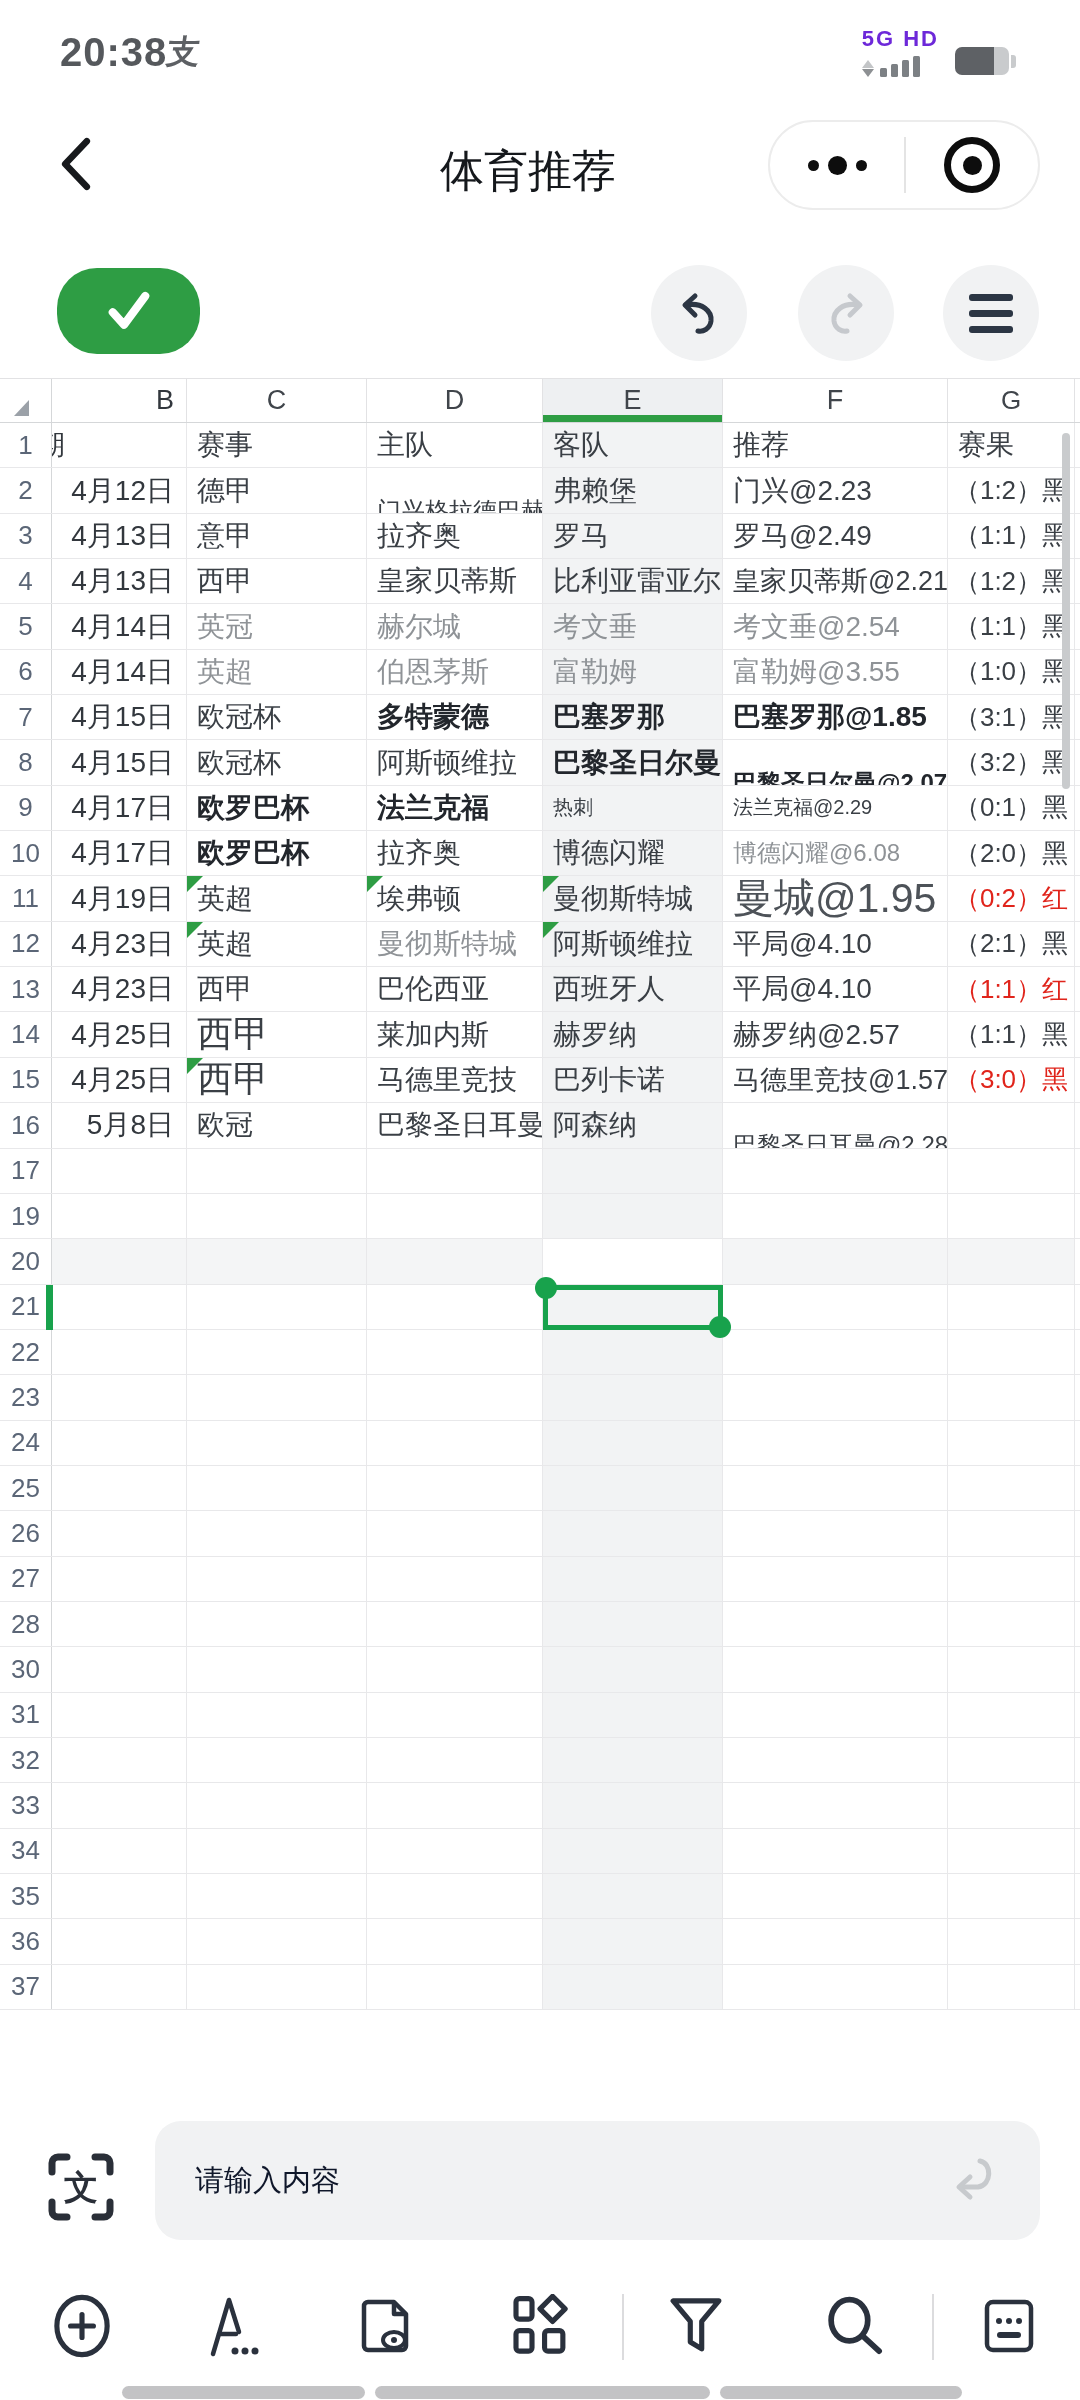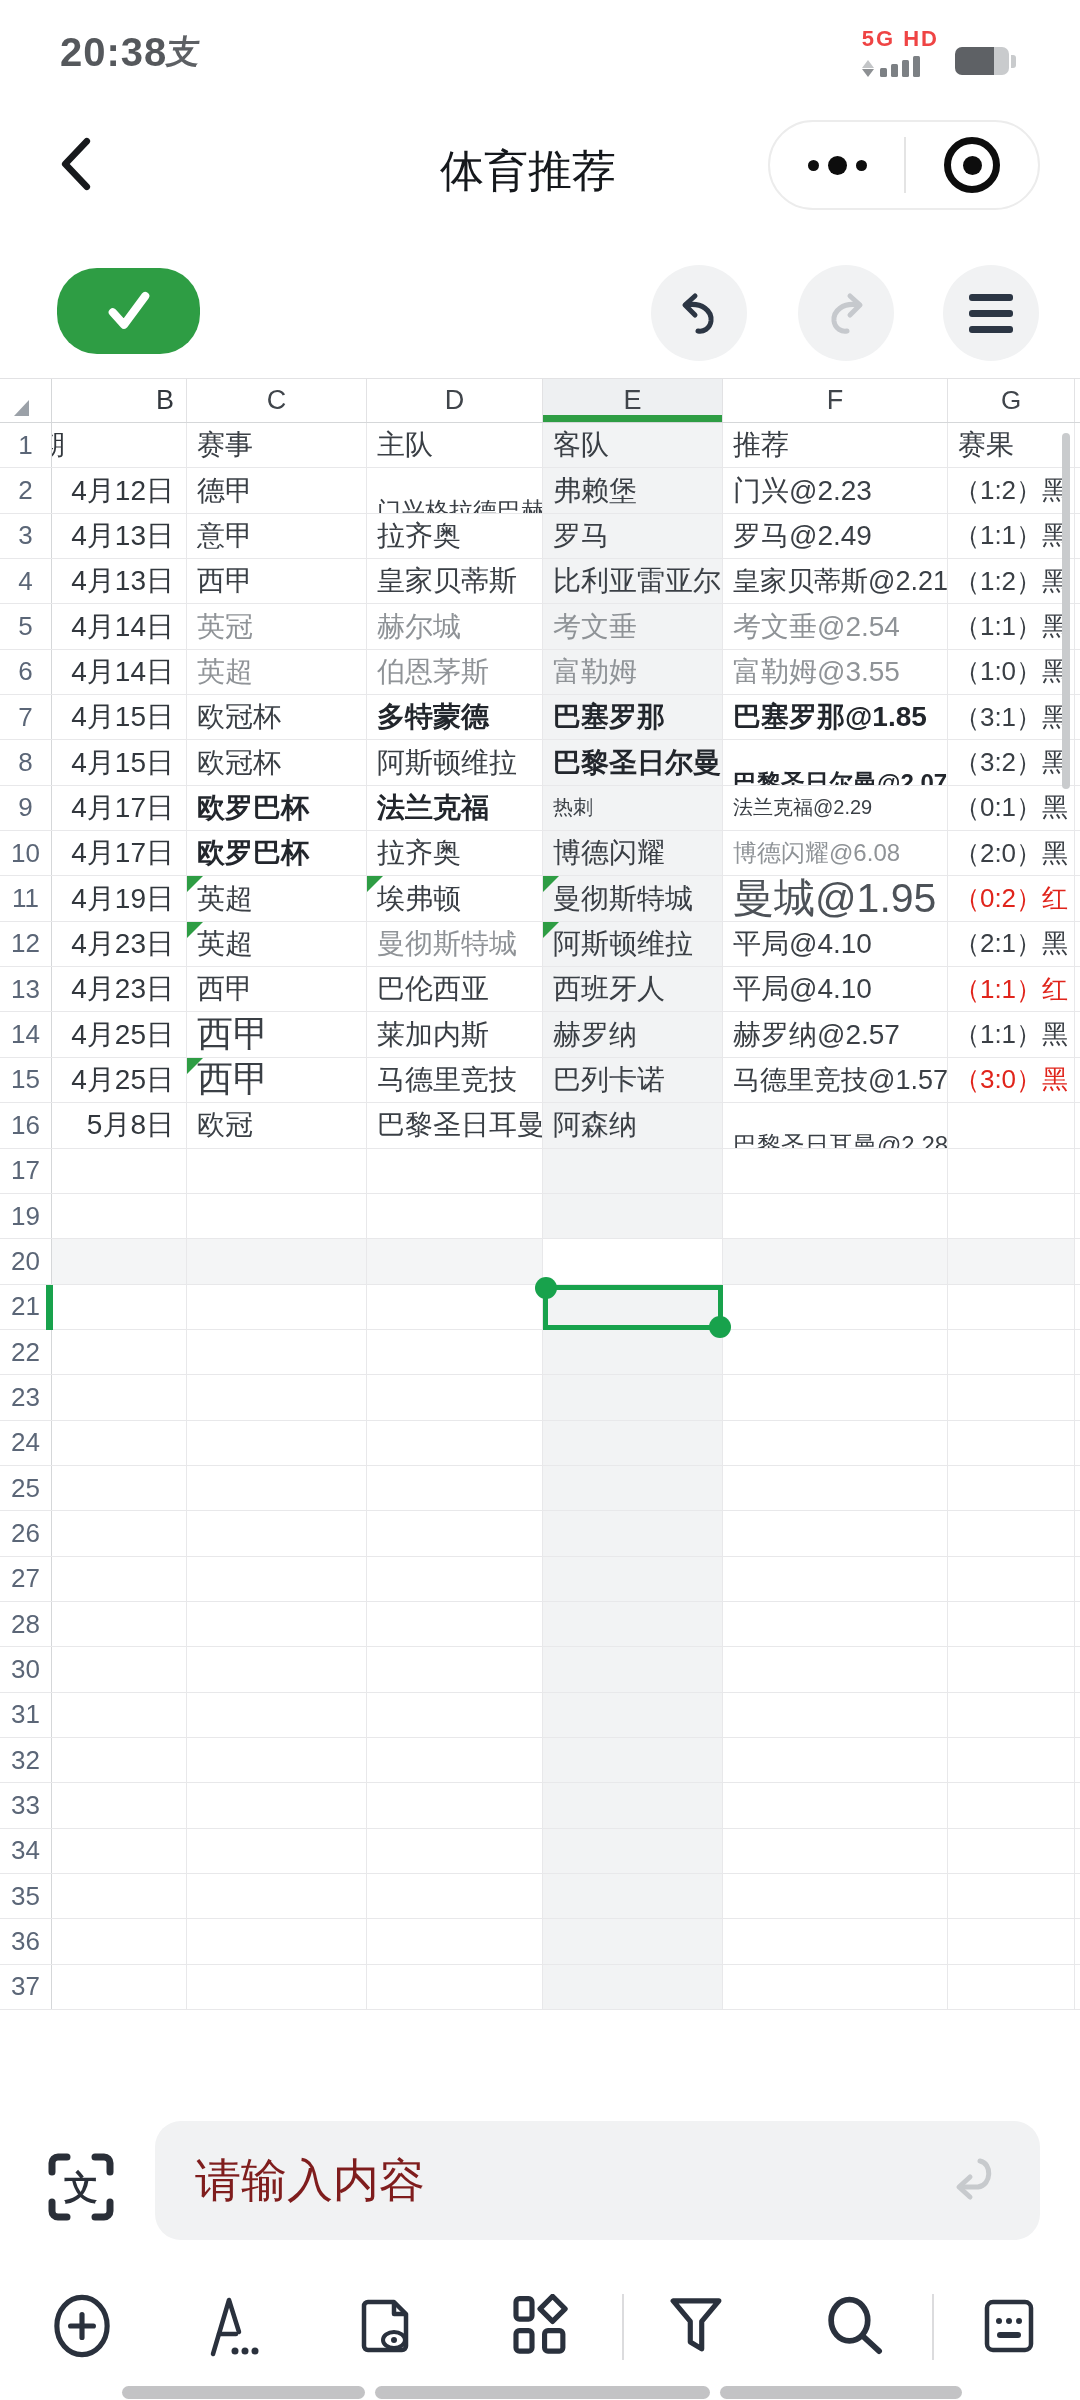--- a/index.html
+++ b/index.html
@@ -5,21 +5,21 @@
   html,body{margin:0;padding:0;background:#fff;}
   .screen{position:relative;width:1080px;height:2400px;background:#fff;overflow:hidden;
           font-family:"Liberation Sans","DejaVu Sans",sans-serif;color:#3a3f45;}
 
   
   .status-left{position:absolute;top:30px;left:60px;display:flex;align-items:center;}
   .time{font-size:40px;font-weight:600;color:#55585c;letter-spacing:1px;}
   .alipay{font-size:33px;font-weight:700;color:#5d6064;transform:skewX(-8deg);}
   .status-right{position:absolute;top:26px;right:64px;display:flex;align-items:flex-end;gap:16px;}
   .net{display:flex;flex-direction:column;align-items:flex-start;gap:3px;}
-  .net-label{font-size:22px;font-weight:700;color:#ef4444;letter-spacing:2px;}
+  .net-label{font-size:22px;font-weight:700;color:#6d28d9;letter-spacing:2px;}
   .sig-row{display:flex;align-items:flex-end;gap:4px;height:22px;}
   .arrows{display:flex;flex-direction:column;gap:1px;margin-right:2px;}
   .arr-up{width:0;height:0;border-left:6px solid transparent;border-right:6px solid transparent;border-bottom:8px solid #c3c5c7;}
   .arr-dn{width:0;height:0;border-left:6px solid transparent;border-right:6px solid transparent;border-top:8px solid #8d9093;}
   .bar{width:7px;background:#7c8084;border-radius:1.5px;}
   .battery{display:flex;align-items:center;margin-bottom:2px;}
   .bat-body{width:54px;height:28px;border-radius:7px;overflow:hidden;display:flex;}
   .bat-fill{width:39px;background:#5e6165;}
   .bat-rest{flex:1;background:#c9cbcd;}
   .bat-nub{width:5px;height:13px;background:#c9cbcd;border-radius:0 3px 3px 0;margin-left:2px;}
@@ -79,21 +79,21 @@
             box-sizing:border-box;pointer-events:none;}
   .handle{position:absolute;width:22px;height:22px;border-radius:50%;background:var(--selgreen);}
   .h-tl{left:-13px;top:-13px;} .h-br{right:-13px;bottom:-13px;}
   .row-ind{position:absolute;left:46px;top:906px;width:7px;height:45px;background:var(--selgreen);}
   .vbar{position:absolute;left:1062px;top:54px;width:8px;height:356px;background:#c9cbcd;border-radius:4px;}
 
   
   .input-bar{position:absolute;top:2100px;left:0;width:1080px;height:186px;background:#fff;}
   .scan{position:absolute;left:48px;top:52px;}
   .field{position:absolute;left:155px;top:21px;width:885px;height:119px;border-radius:26px;background:#f1f2f3;}
-  .placeholder{position:absolute;left:40px;top:0;height:152px;line-height:119px;font-size:46px;color:#7f1d1d;}
+  .placeholder{position:absolute;left:40px;top:0;height:152px;line-height:119px;font-size:29px;color:#0f172a;}
   .return-ico{position:absolute;right:44px;top:34px;}
 
   
   .btool{position:absolute;top:2290px;left:0;width:1080px;height:76px;}
   .bicon{position:absolute;top:4px;}
   .tdiv{position:absolute;top:4px;width:2px;height:66px;background:#dcdcde;}
 
   
   .gbar{position:absolute;top:2386px;height:13px;border-radius:7px;background:#c3c3c5;}
 </style>

